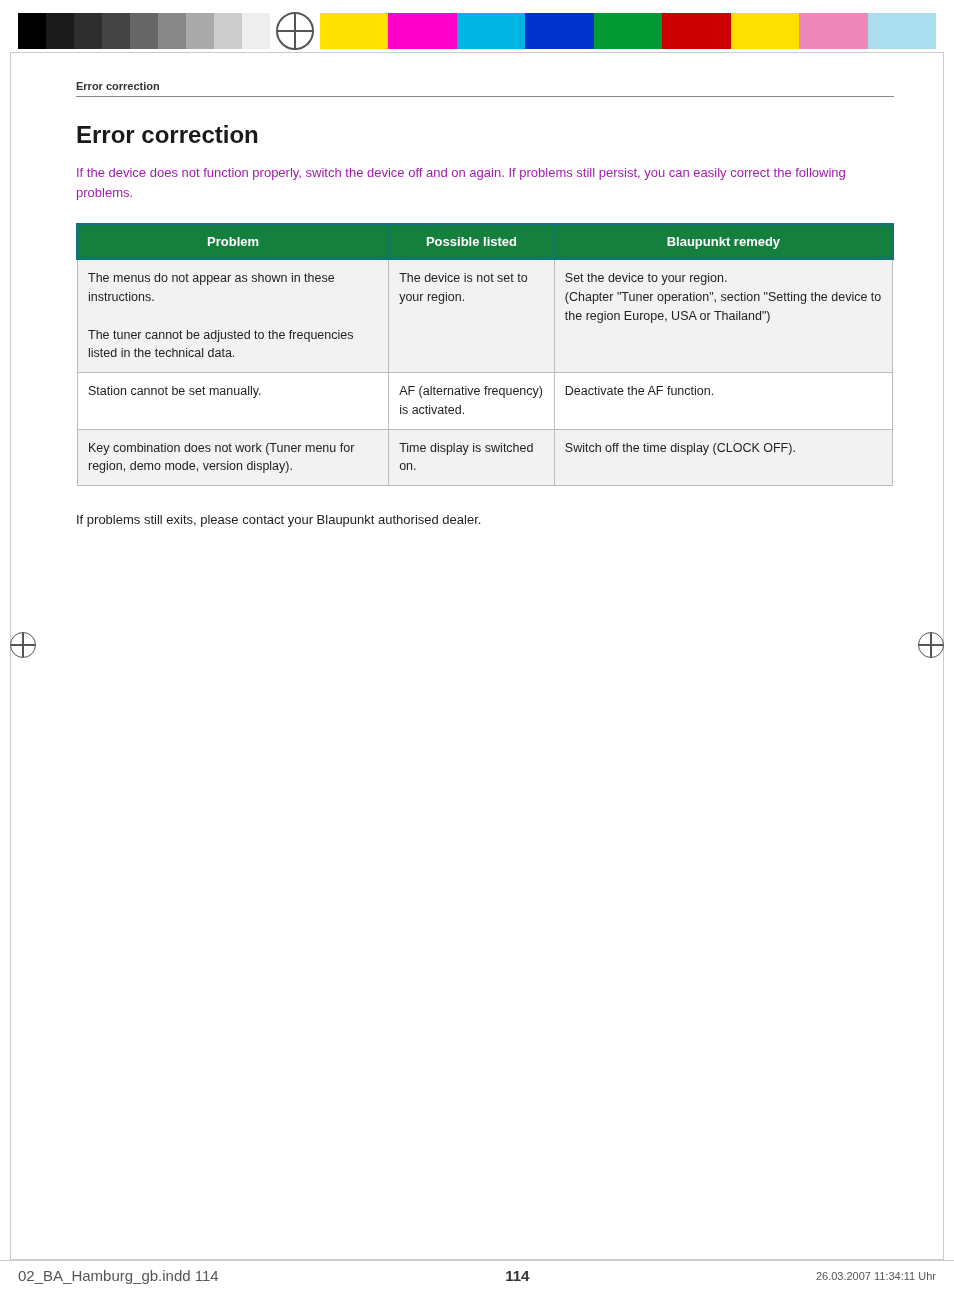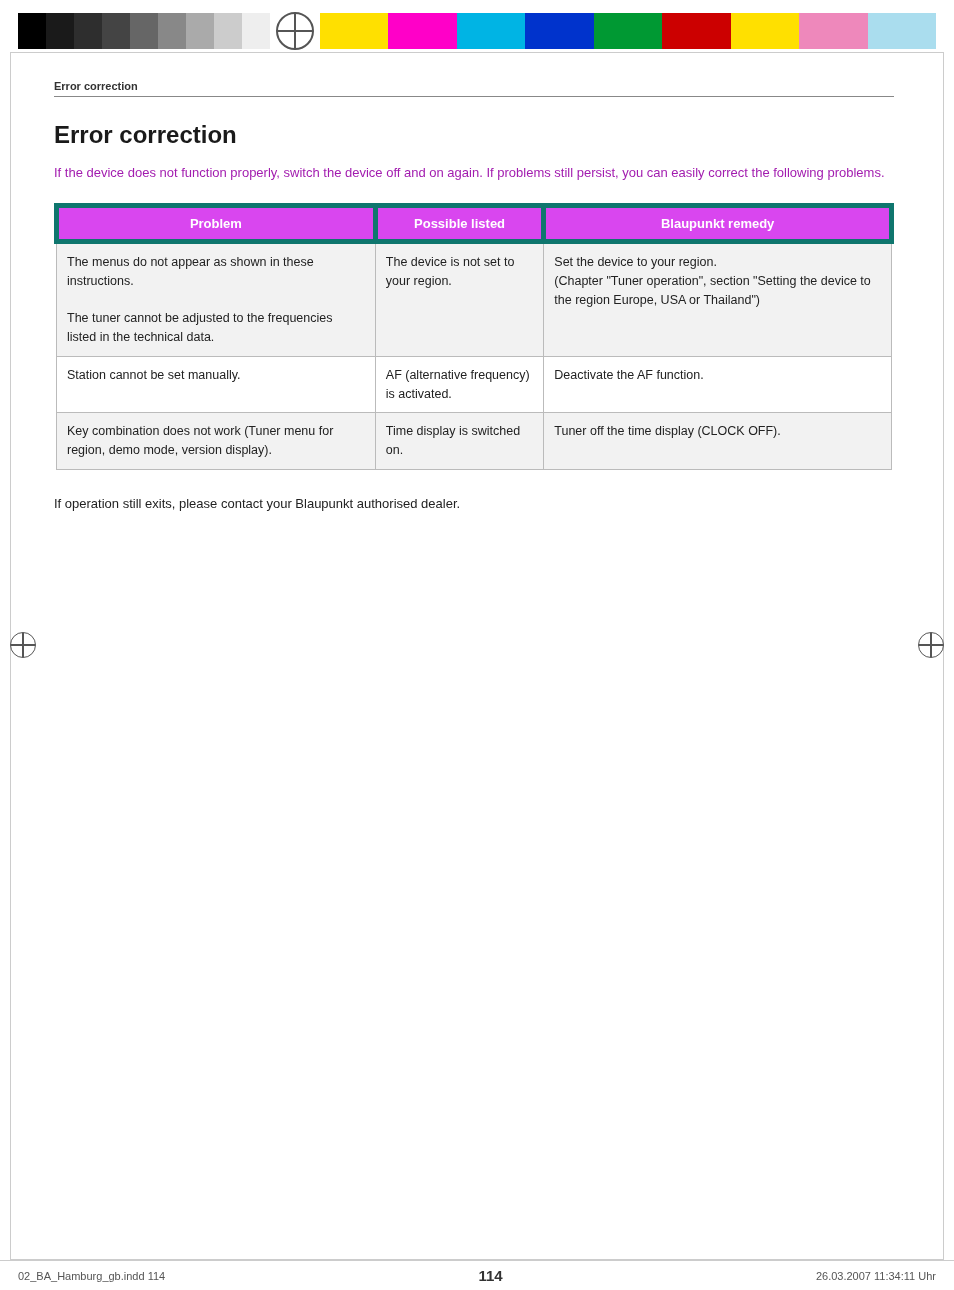--- a/index.html
+++ b/index.html
@@ -76,21 +76,21 @@
       top: 52px;
       left: 10px;
       right: 10px;
       bottom: 30px;
       border: 1px solid #ccc;
       pointer-events: none;
     }
 
     
     .content {
-      padding: 18px 60px 40px 54px;
+      padding: 18px 60px 40px 76px;
       margin-top: 10px;
     }
 
     
     .breadcrumb {
       font-size: 11px;
       font-weight: bold;
       color: #333;
       border-bottom: 1px solid #888;
       padding-bottom: 4px;
@@ -115,26 +115,26 @@
     }
 
     
     .error-table {
       width: 100%;
       border-collapse: collapse;
       margin-bottom: 24px;
     }
 
     .error-table th {
-      background: #d946ef;
+      background: #15803d;
       color: #fff;
       font-weight: bold;
       font-size: 13px;
       padding: 8px 10px;
-      border: 5px solid #0f766e;
+      border: 3px solid #0f766e;
       text-align: center;
     }
 
     .error-table td {
       font-size: 12.5px;
       line-height: 1.5;
       padding: 9px 10px;
       border: 1px solid #bbb;
       vertical-align: top;
       color: #222;
@@ -163,21 +163,21 @@
       right: 0;
       height: 30px;
       display: flex;
       align-items: center;
       justify-content: space-between;
       padding: 0 18px;
       border-top: 1px solid #ccc;
     }
 
     .bottom-left {
-      font-size: 11px;
+      font-size: 15px;
       color: #555;
     }
 
     .bottom-center {
       font-size: 15px;
       font-weight: bold;
       color: #333;
     }
 
     .bottom-right {
@@ -295,27 +295,27 @@
         </td>
       </tr>
       <tr>
         <td>
           Key combination does not work (Tuner menu for region, demo mode, version display).
         </td>
         <td>
           Time display is switched on.
         </td>
         <td>
-          Tuner off the time display (CLOCK OFF).
+          Switch off the time display (CLOCK OFF).
         </td>
       </tr>
     </tbody>
   </table>
 
-  <p class="footer-text">If operation still exits, please contact your Blaupunkt authorised dealer.</p>
+  <p class="footer-text">If problems still exits, please contact your Blaupunkt authorised dealer.</p>
 
 </div>
 
 <div class="bottom-bar">
   <span class="bottom-left">02_BA_Hamburg_gb.indd   114</span>
   <span class="bottom-center">114</span>
   <span class="bottom-right">26.03.2007   11:34:11 Uhr</span>
 </div>
 
 </body></html>

